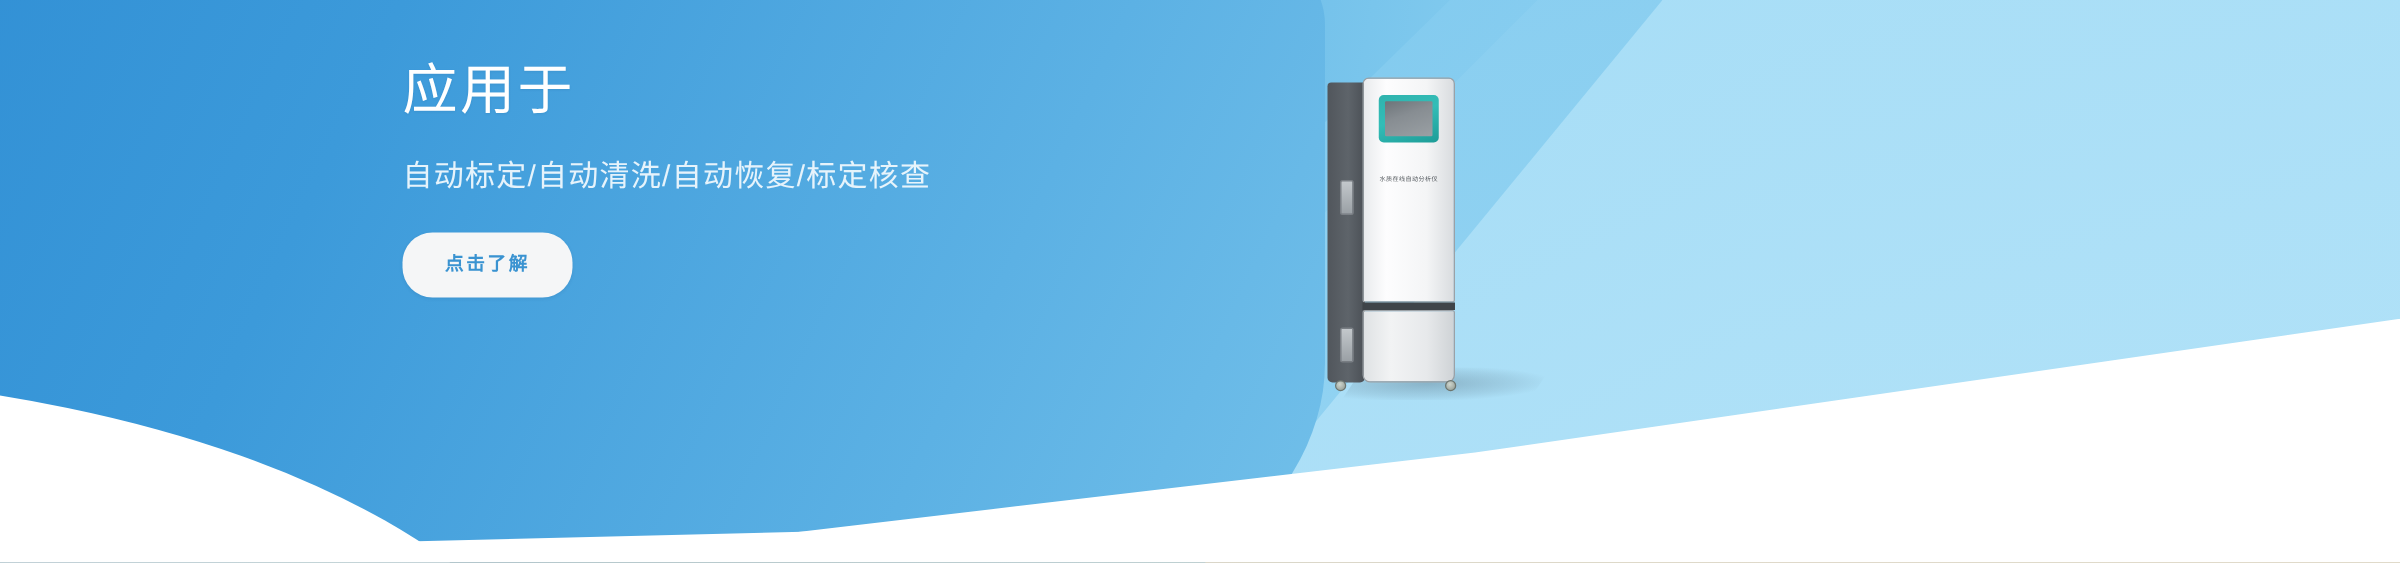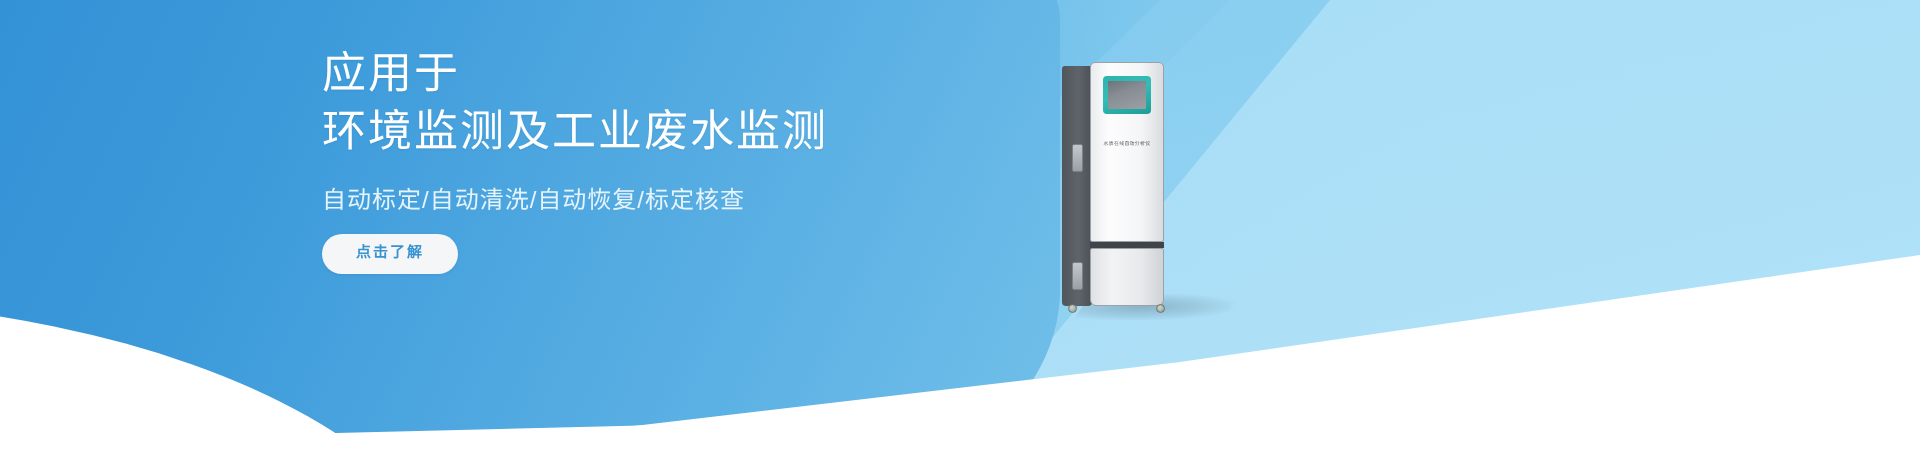--- a/index.html
+++ b/index.html
@@ -82,33 +82,33 @@
     margin:26px 0 0 0;
     color:#edf7fd;
     font-size:24px;
     line-height:28px;
     letter-spacing:1px;
     opacity:.96;
     white-space:nowrap;
   }
   .cta{
     display:inline-block;
-    margin-top:20px;
+    margin-top:30px;
     background:#f5f6f7;
     color:#3a93d1;
     border:none;
     border-radius:24px;
     padding:0 34px;
-    height:40px;
+    height:52px;
     line-height:40px;
     font-size:15px;
     font-weight:700;
     letter-spacing:2px;
     cursor:pointer;
-    font-family:Liberation Mono, monospace;
+    font-family:Liberation Sans, sans-serif;
     box-shadow:0 1px 3px rgba(0,50,95,.10);
   }
 
   
   .product{
     position:absolute;left:1062px;top:62px;
     width:130px;height:250px;
     z-index:5;
   }
   .prod-shadow{
@@ -202,21 +202,20 @@
   <div class="bg-wedge-light"></div>
   <div class="bg-wedge-mid"></div>
   <div class="bg-blob-left"></div>
   <div class="bg-white-curve"></div>
   <div class="bg-white-sweep"></div>
   <div class="bg-white-bottom"></div>
 
   <div class="copy">
     <h1 class="headline">
       <span>应用于</span>
-      <span class="l2">环境监测及工业废水监测</span>
     </h1>
     <p class="subline">自动标定/自动清洗/自动恢复/标定核查</p>
     <button class="cta" type="button">点击了解</button>
   </div>
 
   <div class="product">
     <div class="prod-shadow"></div>
 
     <div class="prod-side">
       <div class="prod-side-handle"></div>

